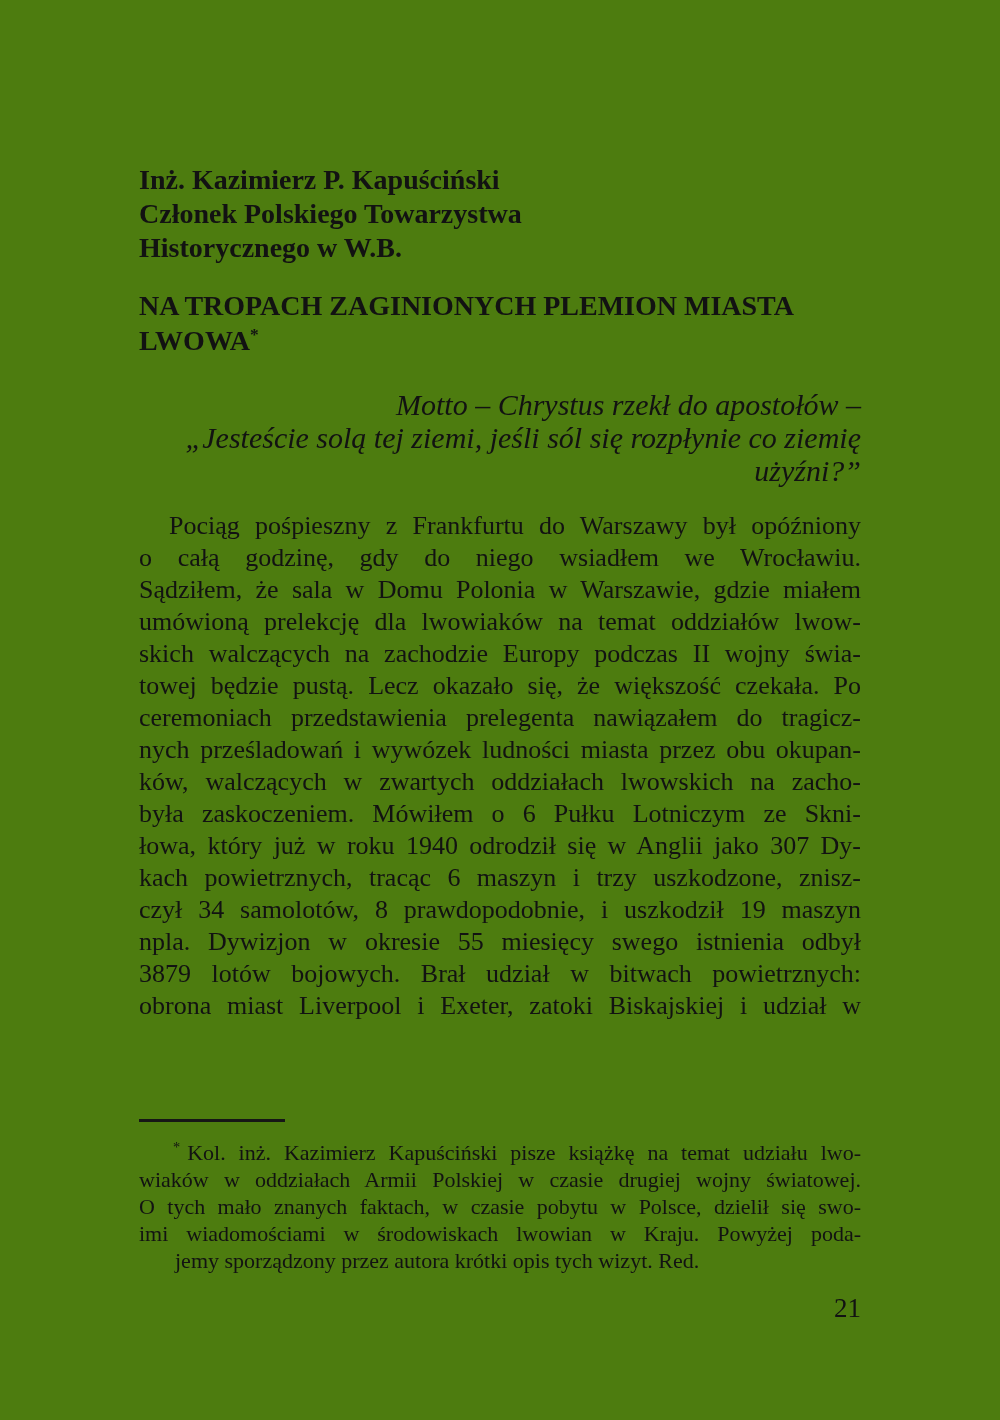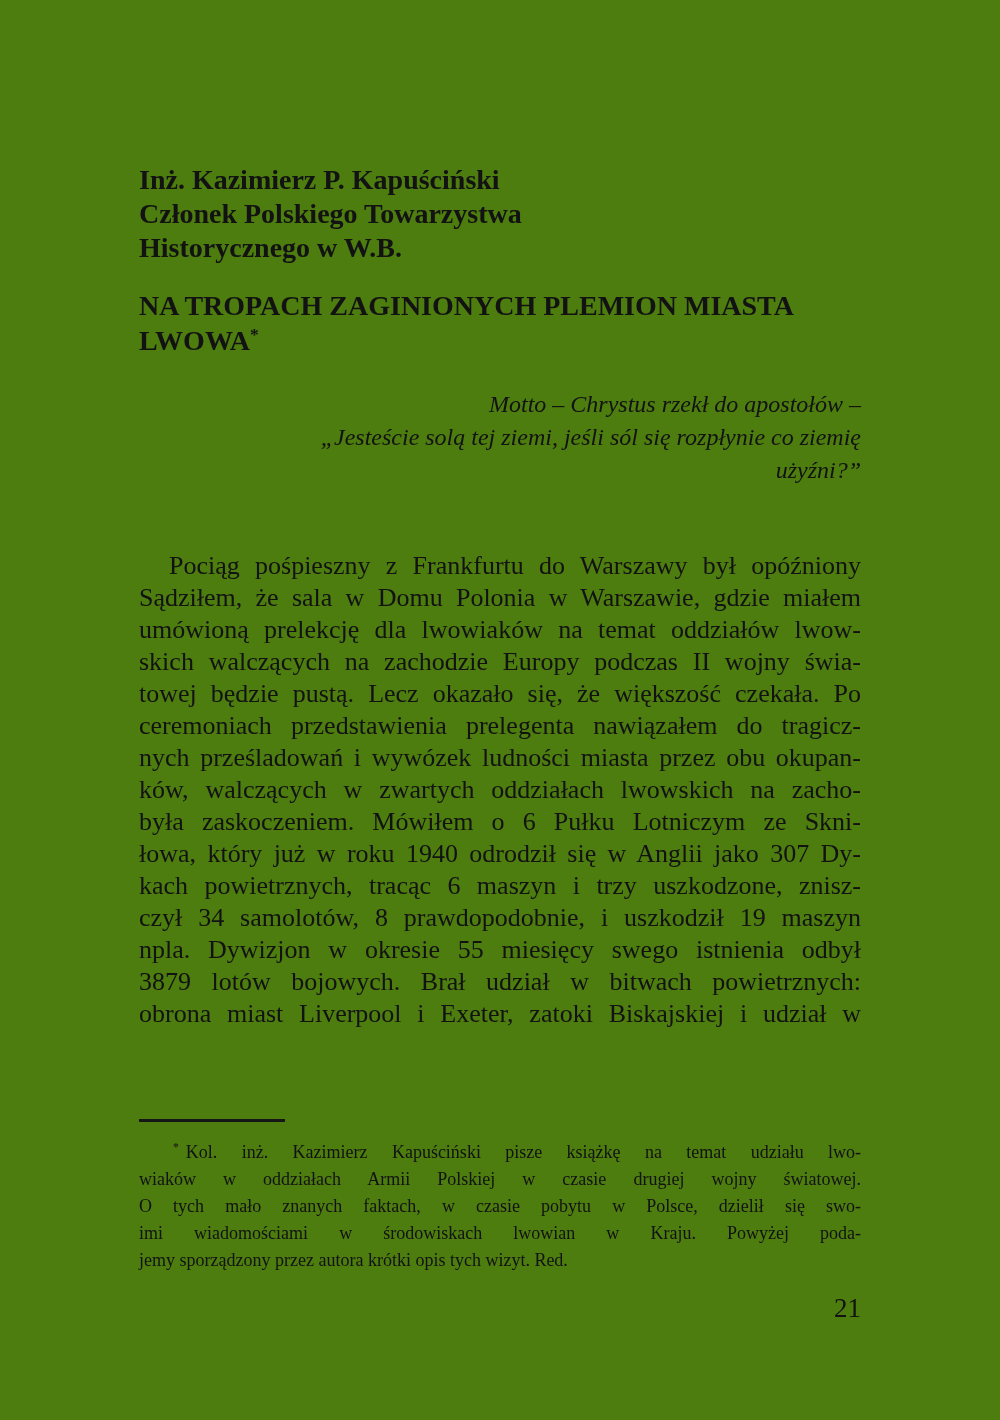--- a/index.html
+++ b/index.html
@@ -34,60 +34,60 @@
   }
   .title-block sup {
     font-size: 0.62em;
     vertical-align: super;
     line-height: 0;
   }
 
   .motto-block {
     top: 388px;
     font-style: italic;
-    font-size: 24px;
+    font-size: 30px;
     line-height: 33px;
     text-align: right;
   }
 
   .body-block {
     top: 510px;
     font-size: 26px;
     line-height: 32px;
   }
   .body-line {
     text-align: justify;
     text-align-last: justify;
   }
-  .body-line:first-child { text-indent: 30px; margin-top: 40px; }
+  .body-line:first-child { text-indent: 30px; }
 
   .footnote-rule {
     position: absolute;
     left: 139px; top: 1119px;
     width: 146px; height: 3px;
     background: #161616;
   }
 
   .footnote-block {
     top: 1139px;
-    font-size: 18px;
+    font-size: 22px;
     line-height: 27px;
   }
   .fn-line {
     text-align: justify;
     text-align-last: justify;
   }
   .fn-first { text-indent: 34px; }
   .fn-first sup {
     font-size: 0.65em;
     vertical-align: super;
     line-height: 0;
     margin-right: 7px;
   }
-  .fn-last { text-align-last: left; }
+  .fn-last { text-align-last: left; margin-left: 36px; }
 
   .page-number {
     position: absolute;
     left: 139px; top: 1292px;
     width: 722px;
     text-align: right;
     font-size: 27px;
     line-height: 32px;
   }
 </style>
@@ -108,20 +108,21 @@
   </div>
 
   <div class="content motto-block">
     <div>Motto – Chrystus rzekł do apostołów –</div>
     <div>„Jesteście solą tej ziemi, jeśli sól się rozpłynie co ziemię</div>
     <div>użyźni?”</div>
   </div>
 
   <div class="content body-block">
     <div class="body-line">Pociąg pośpieszny z Frankfurtu do Warszawy był opóźniony</div>
+    <div class="body-line">o całą godzinę, gdy do niego wsiadłem we Wrocławiu.</div>
     <div class="body-line">Sądziłem, że sala w Domu Polonia w Warszawie, gdzie miałem</div>
     <div class="body-line">umówioną prelekcję dla lwowiaków na temat oddziałów lwow-</div>
     <div class="body-line">skich walczących na zachodzie Europy podczas II wojny świa-</div>
     <div class="body-line">towej będzie pustą. Lecz okazało się, że większość czekała. Po</div>
     <div class="body-line">ceremoniach przedstawienia prelegenta nawiązałem do tragicz-</div>
     <div class="body-line">nych prześladowań i wywózek ludności miasta przez obu okupan-</div>
     <div class="body-line">ków, walczących w zwartych oddziałach lwowskich na zacho-</div>
     <div class="body-line">była zaskoczeniem. Mówiłem o 6 Pułku Lotniczym ze Skni-</div>
     <div class="body-line">łowa, który już w roku 1940 odrodził się w Anglii jako 307 Dy-</div>
     <div class="body-line">kach powietrznych, tracąc 6 maszyn i trzy uszkodzone, znisz-</div>

